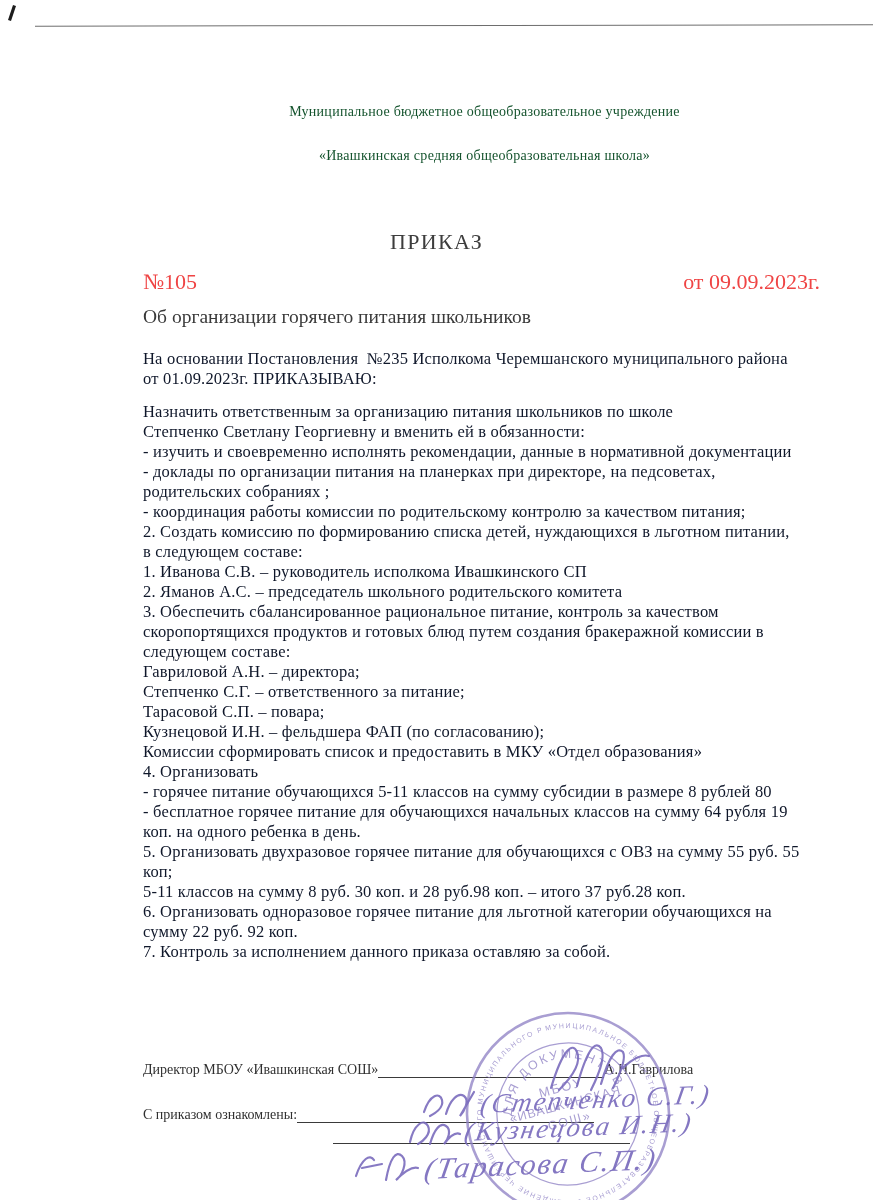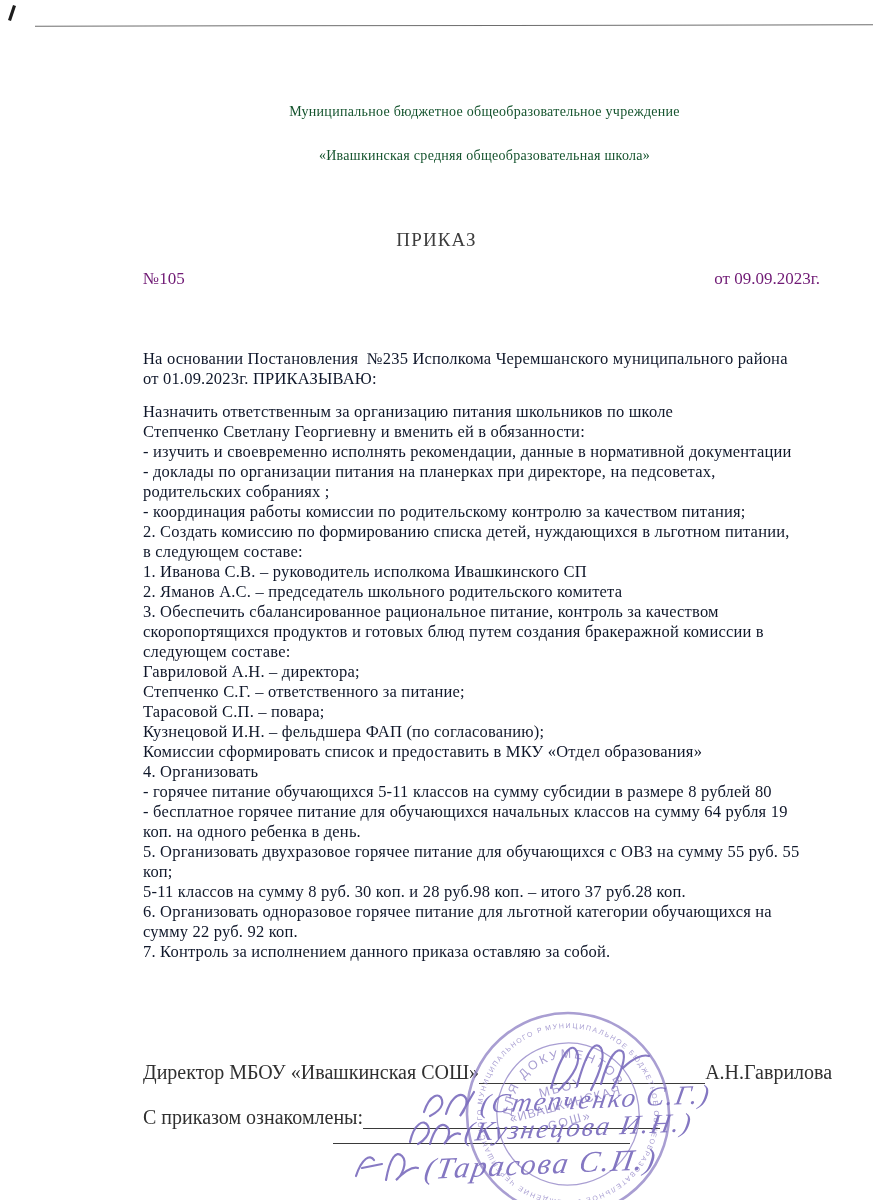--- a/index.html
+++ b/index.html
@@ -5,28 +5,28 @@
   html,body { margin:0; padding:0; background:#e8e8e8; }
   .page {
     position:relative; width:873px; height:1200px; margin:0 auto;
     background:#ffffff; overflow:hidden;
     font-family:"Liberation Serif","DejaVu Serif",serif;
     color:var(--text,#2e2e2e);
   }
   .abs { position:absolute; }
   .centered { left:0; width:873px; text-align:center; }
   .org-line { font-size:14px; color:#14532d; letter-spacing:.02em; white-space:pre;margin-left:48px; }
-  .order-title { font-size:19px; color:#3d3d3d; letter-spacing:.06em; }
+  .order-title { font-size:22px; color:#3d3d3d; letter-spacing:.06em; }
   .num-row { left:143px; width:677px; display:flex; justify-content:space-between;
-             font-size:17px; color:#701a75; white-space:pre; }
+             font-size:22px; color:#ef4444; white-space:pre; }
   .subject { left:143px; font-size:19.5px; color:#3a3a3a; white-space:pre; }
   .doc-lines { left:143px; font-size:16.5px; line-height:20px; color:#0f172a;
                letter-spacing:.012em; }
   .doc-lines div { white-space:pre; }
-  .sig-row { left:143px; display:flex; align-items:flex-end; font-size:20px;
+  .sig-row { left:143px; display:flex; align-items:flex-end; font-size:14px;
              color:#303030; white-space:pre; }
   .uline { display:inline-block; border-bottom:1.4px solid #3a3a3a; height:16px; }
   .uline-abs { border-top:1.4px solid #3a3a3a; height:0; }
   .hand { color:var(--ink,#7a6cbd); font-style:italic; letter-spacing:2px;
           transform:skewX(-12deg) rotate(-2.5deg); transform-origin:left bottom;
           white-space:pre; opacity:.92; }
   .scribble { stroke:var(--ink,#7a6cbd); fill:none; stroke-width:2.2;
               stroke-linecap:round; opacity:.9; }
   .stamp-svg { opacity:.78; }
   .stamp-svg text { fill:var(--stamp,#8d7fc0); font-family:"Liberation Sans",sans-serif; }
@@ -47,20 +47,21 @@
   <div class="abs centered org-line" style="top:104px">Муниципальное бюджетное общеобразовательное учреждение</div>
   <div class="abs centered org-line" style="top:148px">«Ивашкинская средняя общеобразовательная школа»</div>
 
   <div class="abs centered order-title" style="top:229px">ПРИКАЗ</div>
 
   <div class="abs num-row" style="top:269px">
     <span>№105</span>
     <span>от 09.09.2023г.</span>
   </div>
 
+  <div class="abs subject" style="top:306px">Об организации горячего питания школьников</div>
 
   <div class="abs doc-lines" style="top:349px">
       <div>На основании Постановления  №235 Исполкома Черемшанского муниципального района</div>
       <div>от 01.09.2023г. ПРИКАЗЫВАЮ:</div>
     </div>
 
   <div class="abs doc-lines" style="top:402px">
       <div>Назначить ответственным за организацию питания школьников по школе</div>
       <div>Степченко Светлану Георгиевну и вменить ей в обязанности:</div>
       <div>- изучить и своевременно исполнять рекомендации, данные в нормативной документации</div>

